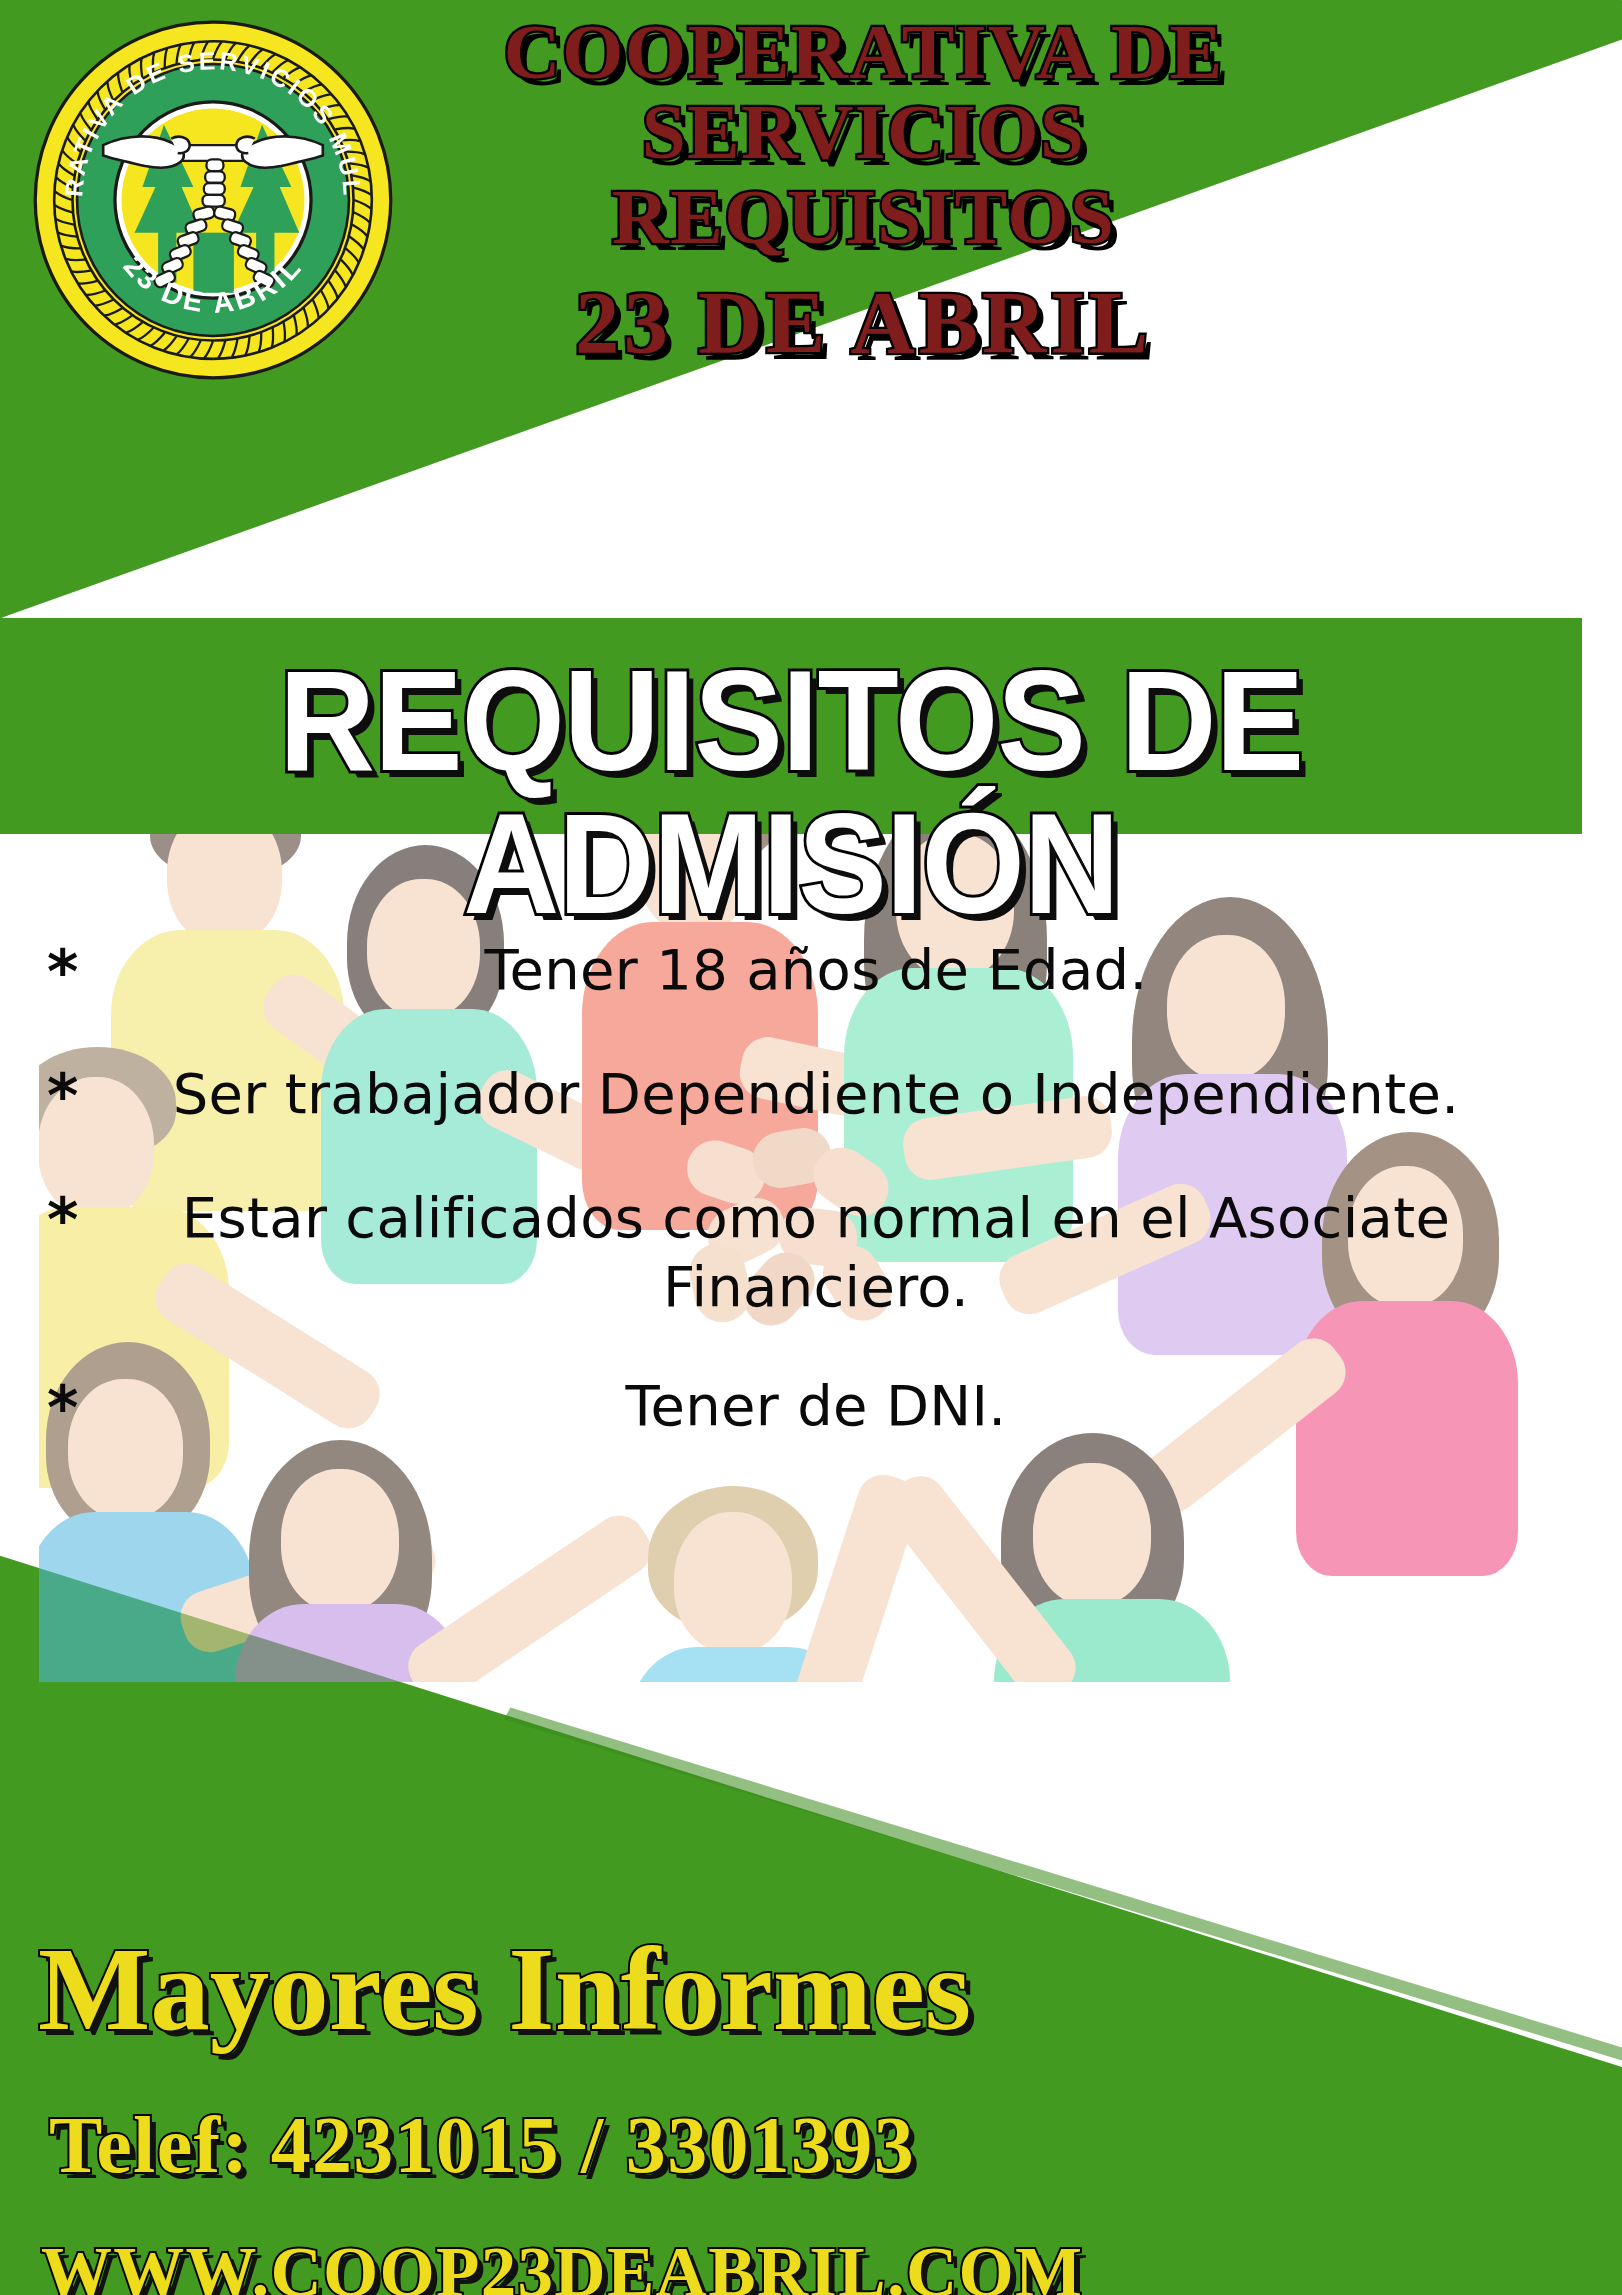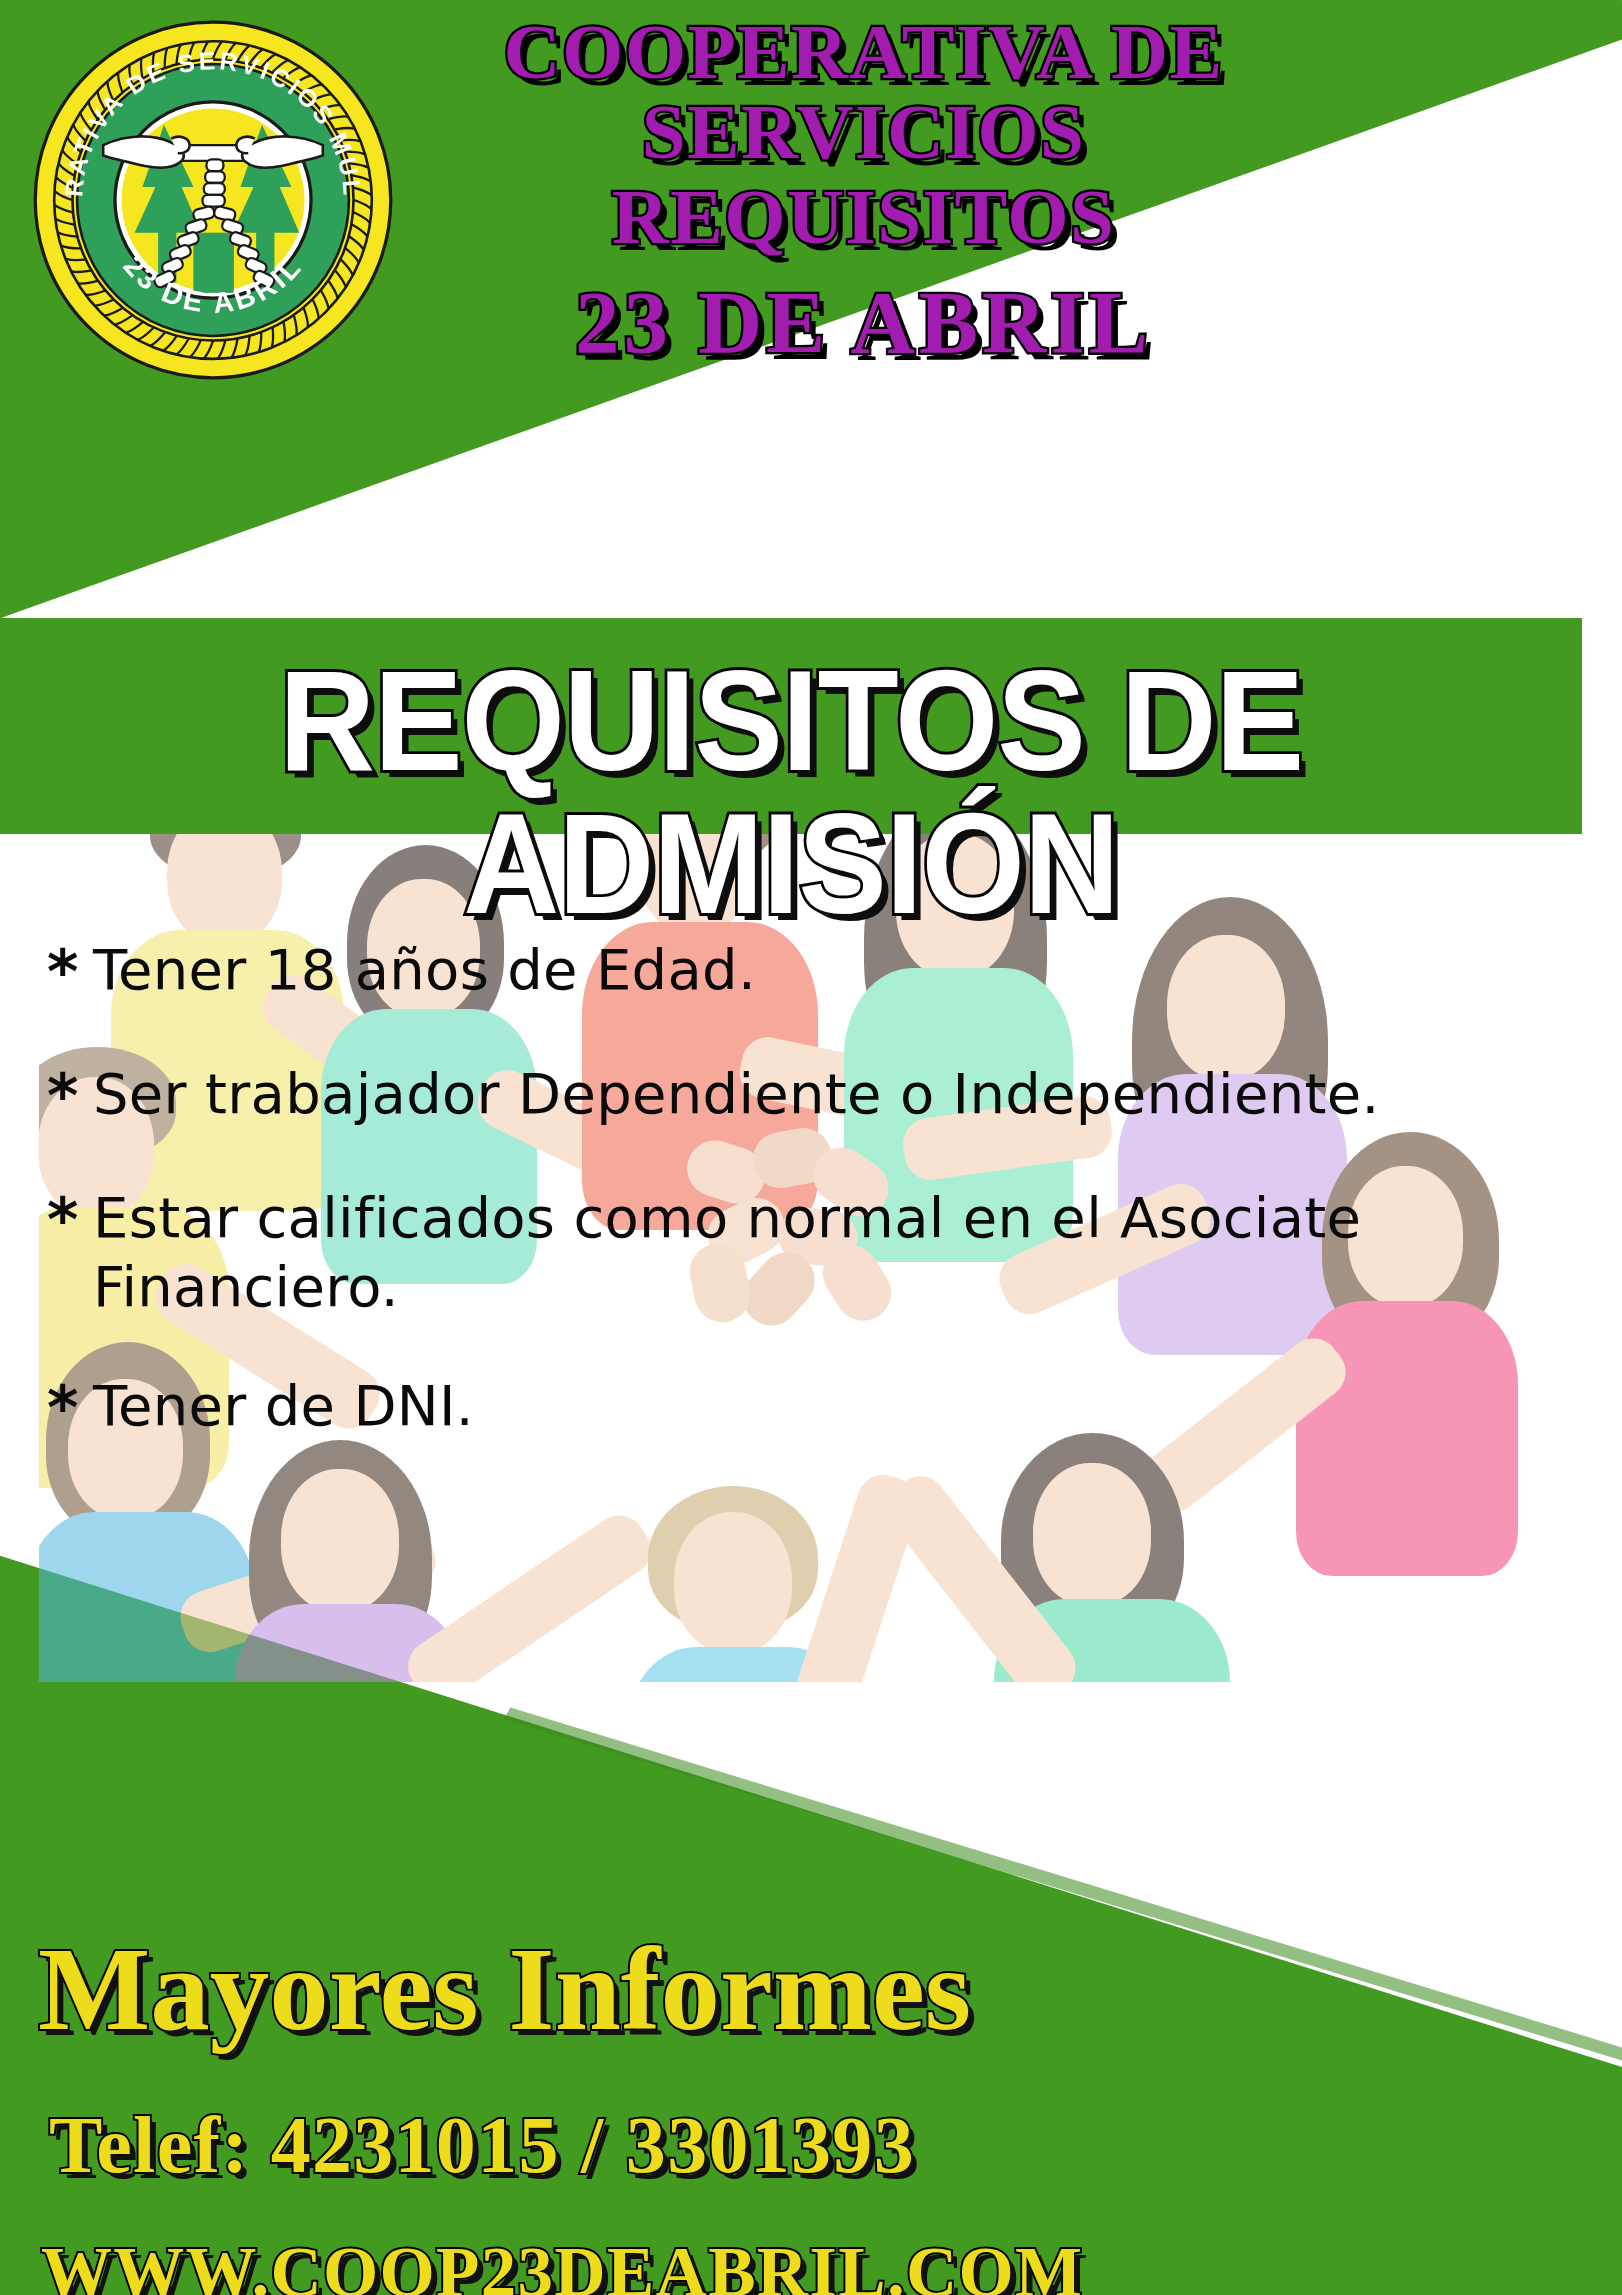--- a/index.html
+++ b/index.html
@@ -71,21 +71,21 @@
     position: absolute;
     left: 366px;
     top: 11.8px;
     width: 995px;
     text-align: center;
     z-index: 6;
   }
   .hdr-line {
     font-family: "Liberation Serif", serif;
     font-weight: bold;
-    color: #a21caf;
+    color: #7f1d1d;
     letter-spacing: 1.3px;
     line-height: 1.02;
     -webkit-text-stroke: 4.6px #000;
     paint-order: stroke fill;
     text-shadow: 6.5px 6.5px 0 #000;
   }
   #hdr-1 { font-size: 79px; }
   #hdr-2 { font-size: 79px; margin-top: 3.9px; }
   #hdr-3 { font-size: 89px; margin-top: 19.6px; letter-spacing: 3.9px; }
 
@@ -165,21 +165,21 @@
     line-height: 1.22;
     margin-bottom: 51px;
     letter-spacing: 0.3px;
   }
   .req .bullet {
     flex: 0 0 auto;
     width: 46px;
     font-weight: bold;
     font-size: 60px;
   }
-  .req .body { flex: 1 1 auto; }
+  .req .body { flex: 1 1 auto; text-align: center; }
 
   
   #footer { position: absolute; left: 0; top: 1930px; width: 1623px; z-index: 8; }
   .foot-line {
     font-family: "Liberation Serif", serif;
     font-weight: bold;
     color: #eddc1b;
     -webkit-text-stroke: 3.9px #000;
     paint-order: stroke fill;
     text-shadow: 5.9px 5.9px 0 #111;

